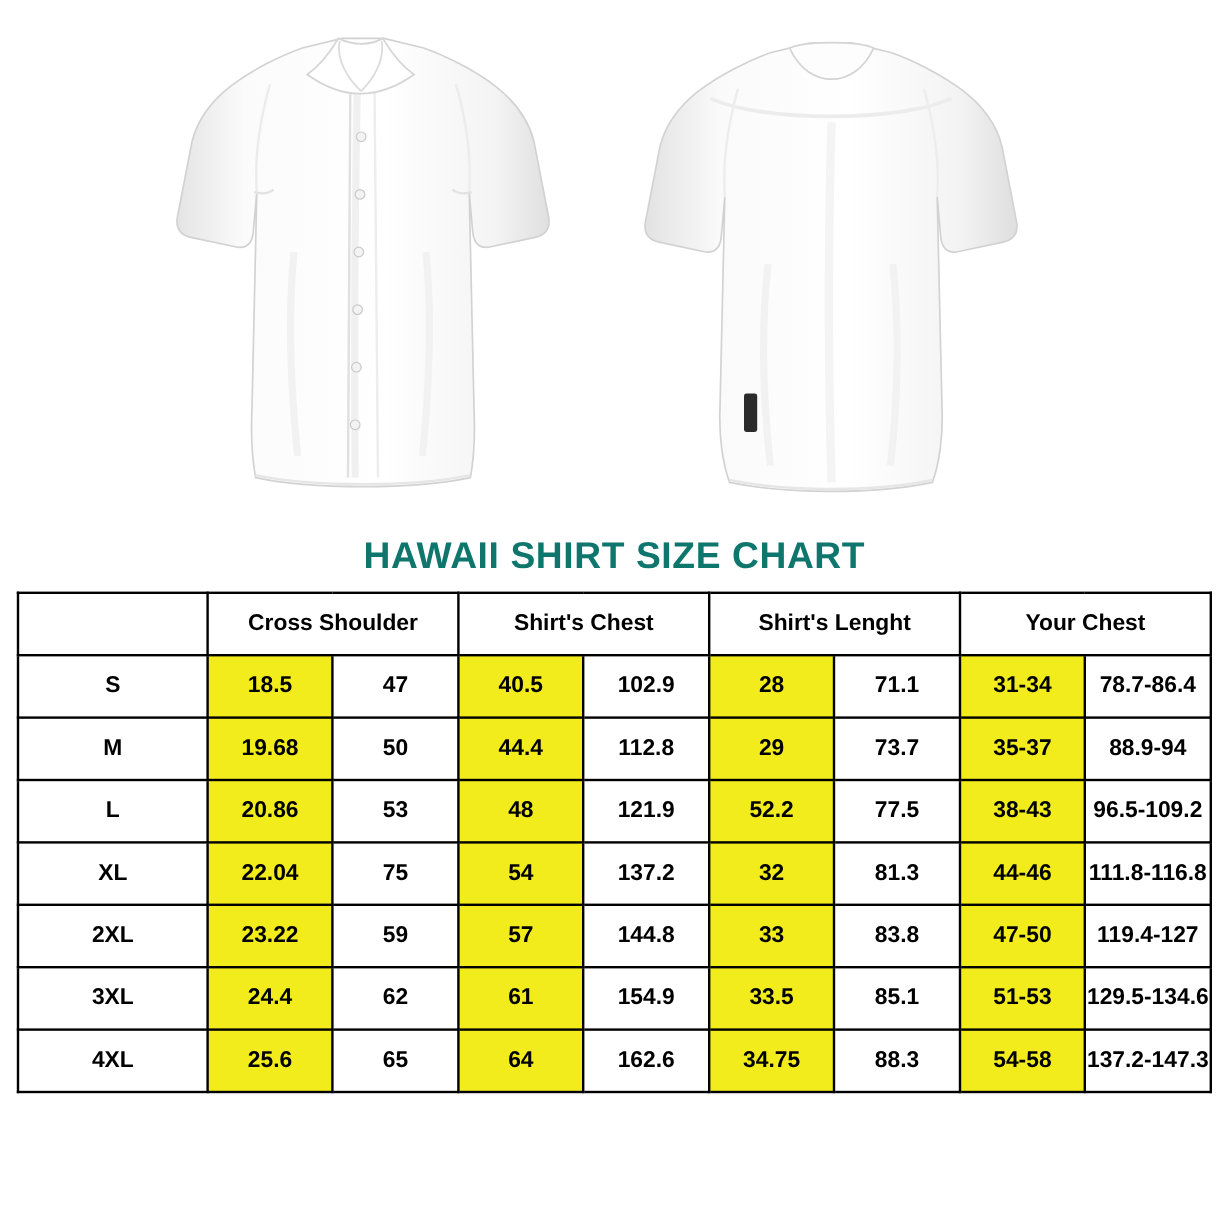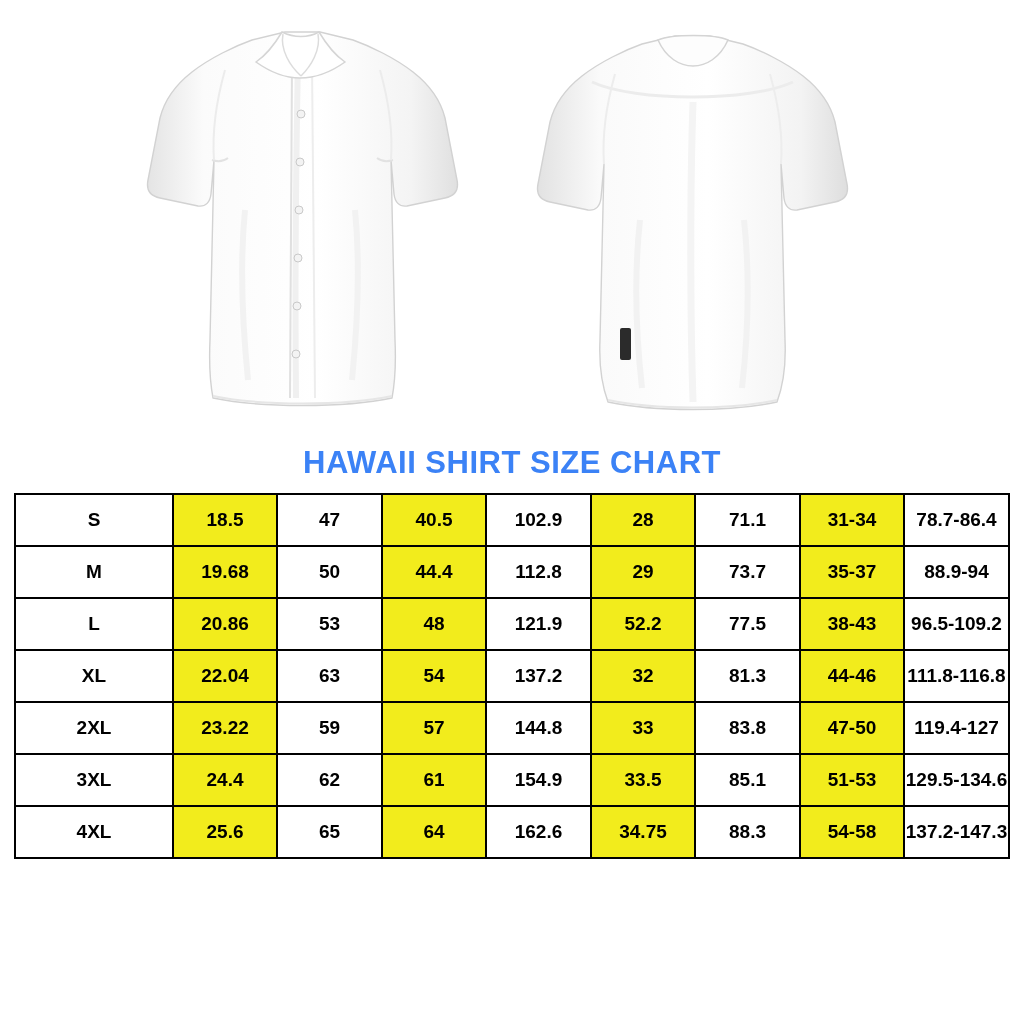--- a/index.html
+++ b/index.html
@@ -35,21 +35,21 @@
   .shirt-back  { left: 530px; }
 
   .shirt svg { display: block; }
 
   
   .chart-title {
     text-align: center;
     font-size: 31px;
     font-weight: bold;
     letter-spacing: 0.5px;
-    color: #3b82f6;
+    color: #0f766e;
     margin: 0 0 12px 0;
     font-family: "Liberation Sans", sans-serif;
   }
 
   
   .table-wrap {
     padding: 0 14px;
   }
   table.size-chart {
     border-collapse: collapse;
@@ -201,20 +201,27 @@
           <col class="c-in">
           <col class="c-cm">
         <col class="c-in">
           <col class="c-cm">
         <col class="c-in">
           <col class="c-cm">
         <col class="c-in">
           <col class="c-cm">
       </colgroup>
       <thead>
+        <tr>
+          <th class="corner"></th>
+          <th class="group-head" colspan="2">Cross Shoulder</th>
+          <th class="group-head" colspan="2">Shirt's Chest</th>
+          <th class="group-head" colspan="2">Shirt's Lenght</th>
+          <th class="group-head" colspan="2">Your Chest</th>
+        </tr>
       </thead>
       <tbody>
         <tr>
           <td class="size-label">S</td>
           <td class="hl">18.5</td>
           <td>47</td>
           <td class="hl">40.5</td>
           <td>102.9</td>
           <td class="hl">28</td>
           <td>71.1</td>
@@ -239,21 +246,21 @@
           <td class="hl">48</td>
           <td>121.9</td>
           <td class="hl">52.2</td>
           <td>77.5</td>
           <td class="hl">38-43</td>
           <td class="small-val">96.5-109.2</td>
         </tr>
         <tr>
           <td class="size-label">XL</td>
           <td class="hl">22.04</td>
-          <td>63</td>
+          <td>75</td>
           <td class="hl">54</td>
           <td>137.2</td>
           <td class="hl">32</td>
           <td>81.3</td>
           <td class="hl">44-46</td>
           <td class="small-val">111.8-116.8</td>
         </tr>
         <tr>
           <td class="size-label">2XL</td>
           <td class="hl">23.22</td>

